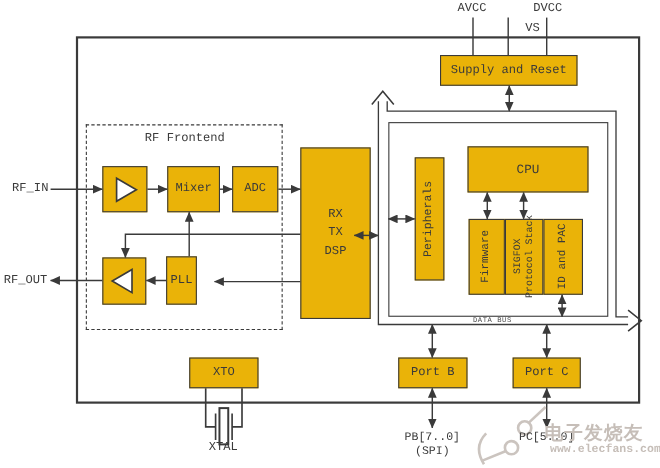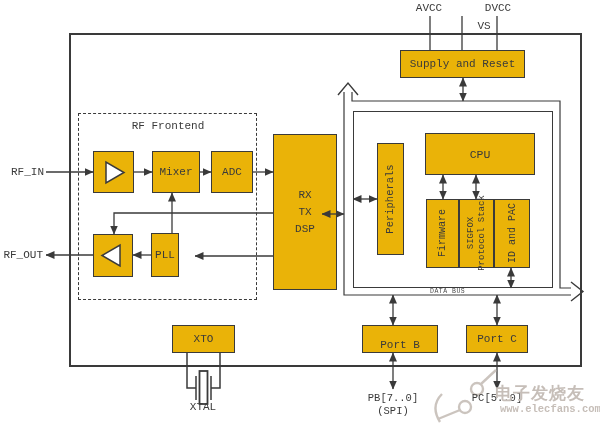--- a/index.html
+++ b/index.html
@@ -108,21 +108,21 @@
   <div class="box" style="left:494px;top:199px;width:36px;height:69px;"></div>
   <div class="vlbl" style="left:442px;top:233px;">Firmware</div>
   <div class="vlbl" style="left:476px;top:233px;font-size:9px;line-height:10.5px;">
     <div>SIGFOX</div>
     <div>Protocol Stack</div>
   </div>
   <div class="vlbl" style="left:512px;top:233px;">ID and PAC</div>
 
   <div class="databus" style="left:430px;top:288px;">DATA BUS</div>
 
-  <div class="box" style="left:362px;top:325px;width:76px;height:28px;align-items:flex-end;">
+  <div class="box" style="left:362px;top:325px;width:63px;height:28px;">
     <span>Port B</span>
   </div>
   <div class="box" style="left:466px;top:325px;width:62px;height:28px;">
     <span>Port C</span>
   </div>
 
   <div class="lbl ctr" style="left:175px;top:401px;width:56px;">XTAL</div>
   <div class="lbl ctr small2" style="left:358px;top:392px;width:70px;">
     <div>PB[7..0]</div>
     <div>(SPI)</div>

